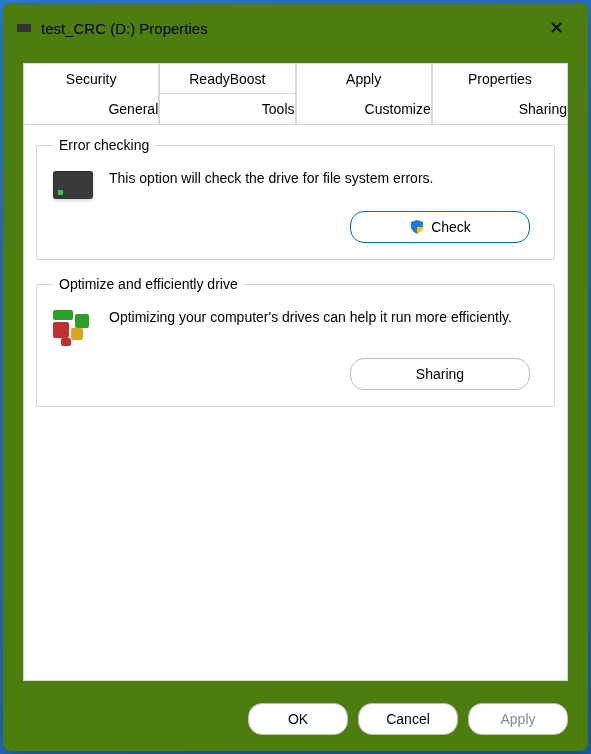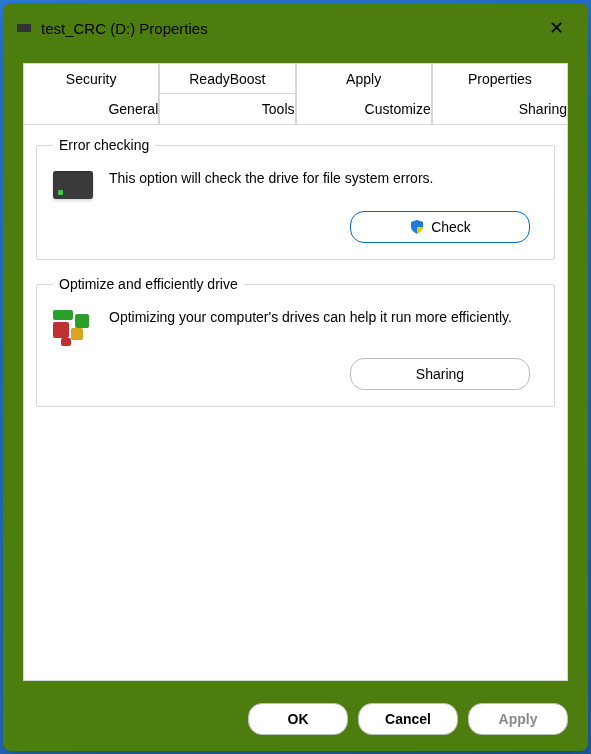--- a/index.html
+++ b/index.html
@@ -20,21 +20,21 @@
     .tab-body { border: 1px solid #d7d7d7; border-top: none; padding: 12px; flex: 1; display: flex; flex-direction: column; background: #fff; }
     fieldset { border: 1px solid #d7d7d7; border-radius: 2px; margin-bottom: 16px; padding: 16px 24px 16px 16px; }
     legend { padding: 0 6px; color: #000; font-size: 14px; }
     .row { display: flex; align-items: flex-start; gap: 16px; }
     .desc { flex: 1; color: #000; line-height: 1.35; }
     .btn-row { display: flex; justify-content: flex-end; margin-top: 12px; }
     .btn { min-width: 180px; padding: 7px 10px; border: 1px solid #bdbdbd; background: #fff; border-radius: 14px; cursor: pointer; display: inline-flex; align-items: center; justify-content: center; gap: 6px; font-size: 14px; }
     .btn.primary { border: 1px solid #0067c0; }
     .btn.disabled { color: #8a8a8a; cursor: default; }
     .footer { display: flex; justify-content: flex-end; gap: 10px; padding: 12px 20px 16px 20px; }
-    .footer .btn { min-width: 100px; font-weight: bold; }
+    .footer .btn { min-width: 100px; }
     .drive-icon { width: 40px; height: 28px; background: #3a3a3a; border-radius: 3px; position: relative; margin-top: 2px; box-shadow: 0 1px 2px rgba(0,0,0,.3) inset, 0 2px 3px rgba(0,0,0,.15); }
     .drive-icon::before { content: ""; position: absolute; left: 5px; bottom: 4px; width: 5px; height: 5px; background: #30d040; border-radius: 1px; }
     .defrag-icon { width: 40px; height: 36px; position: relative; margin-top: 2px; }
     .defrag-icon span { position: absolute; border-radius: 2px; }
     .c1 { left: 0; top: 0; width: 20px; height: 10px; background: #2aa02a; }
     .c2 { left: 22px; top: 4px; width: 14px; height: 14px; background: #2aa02a; }
     .c3 { left: 0; top: 12px; width: 16px; height: 16px; background: #c03030; }
     .c4 { left: 18px; top: 18px; width: 12px; height: 12px; background: #d9a520; }
     .c5 { left: 8px; top: 28px; width: 10px; height: 8px; background: #c03030; }
     .shield { width: 16px; height: 16px; }

